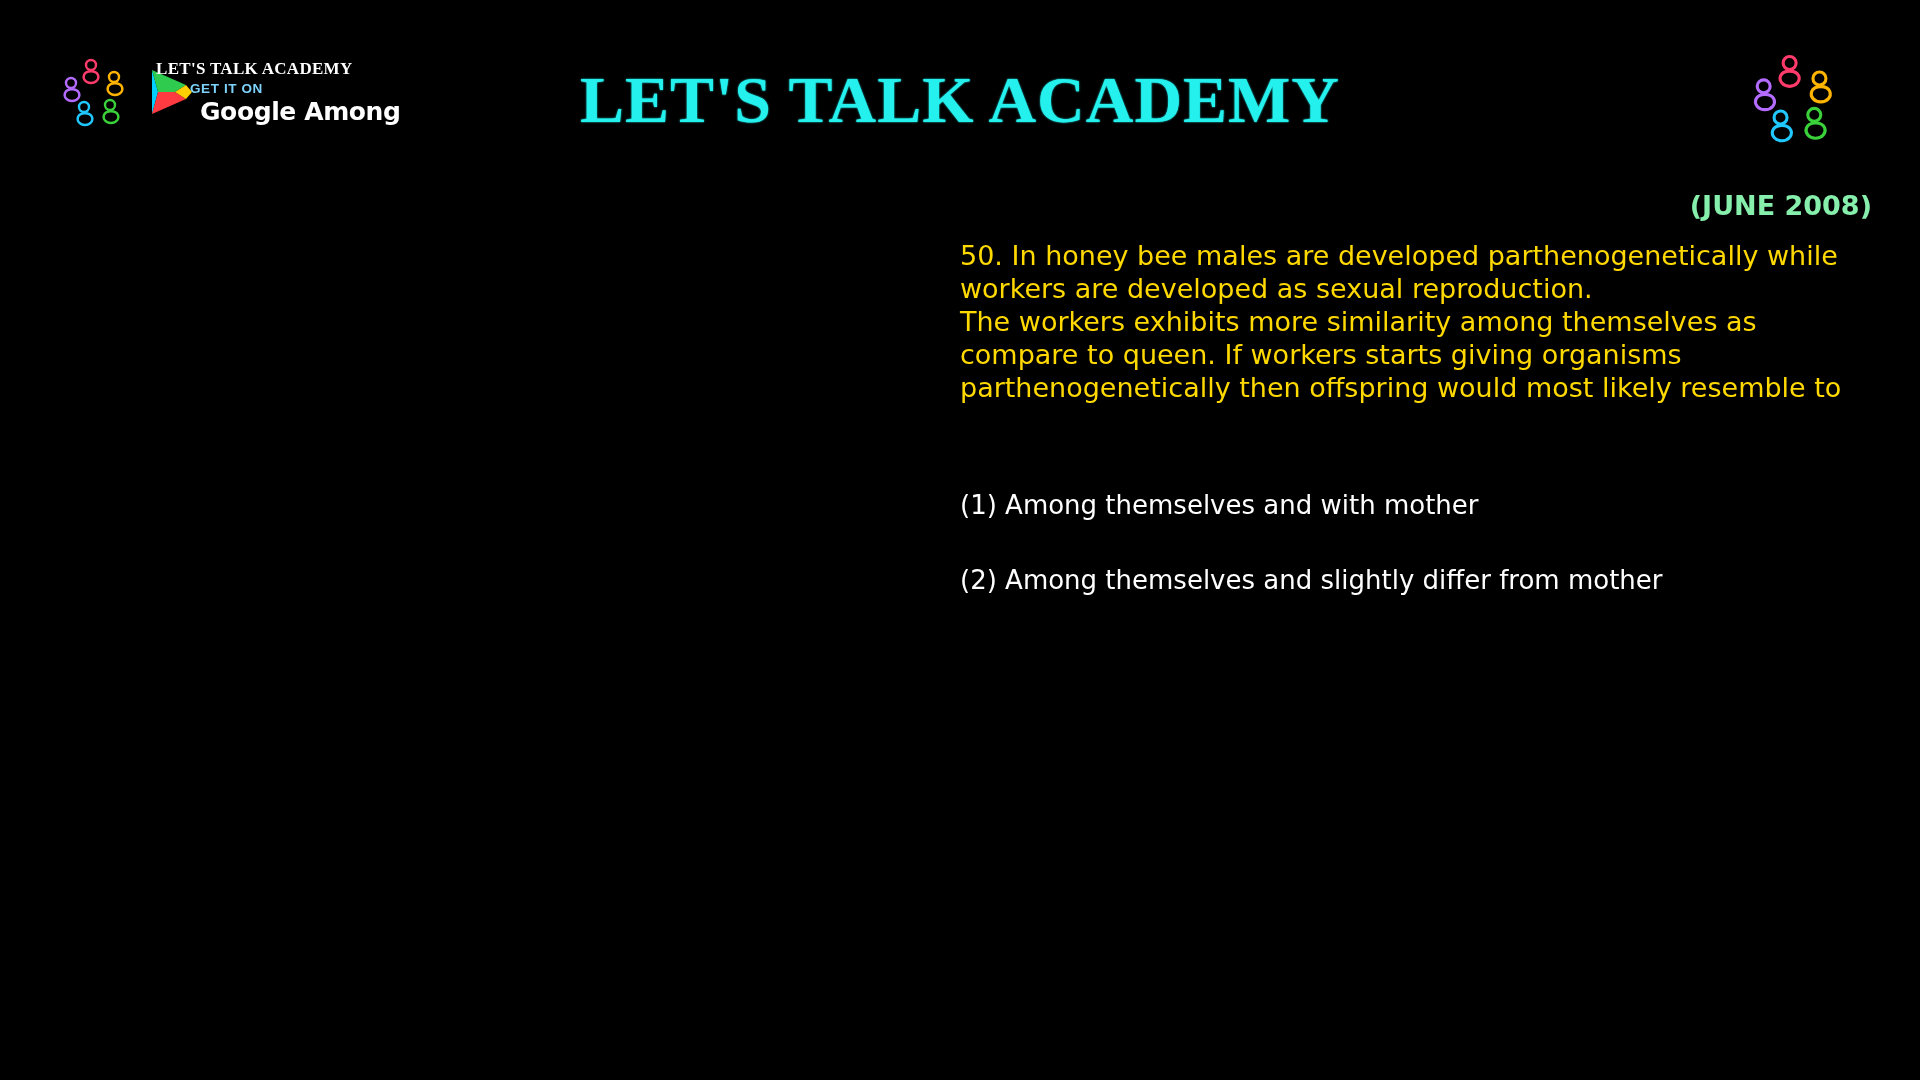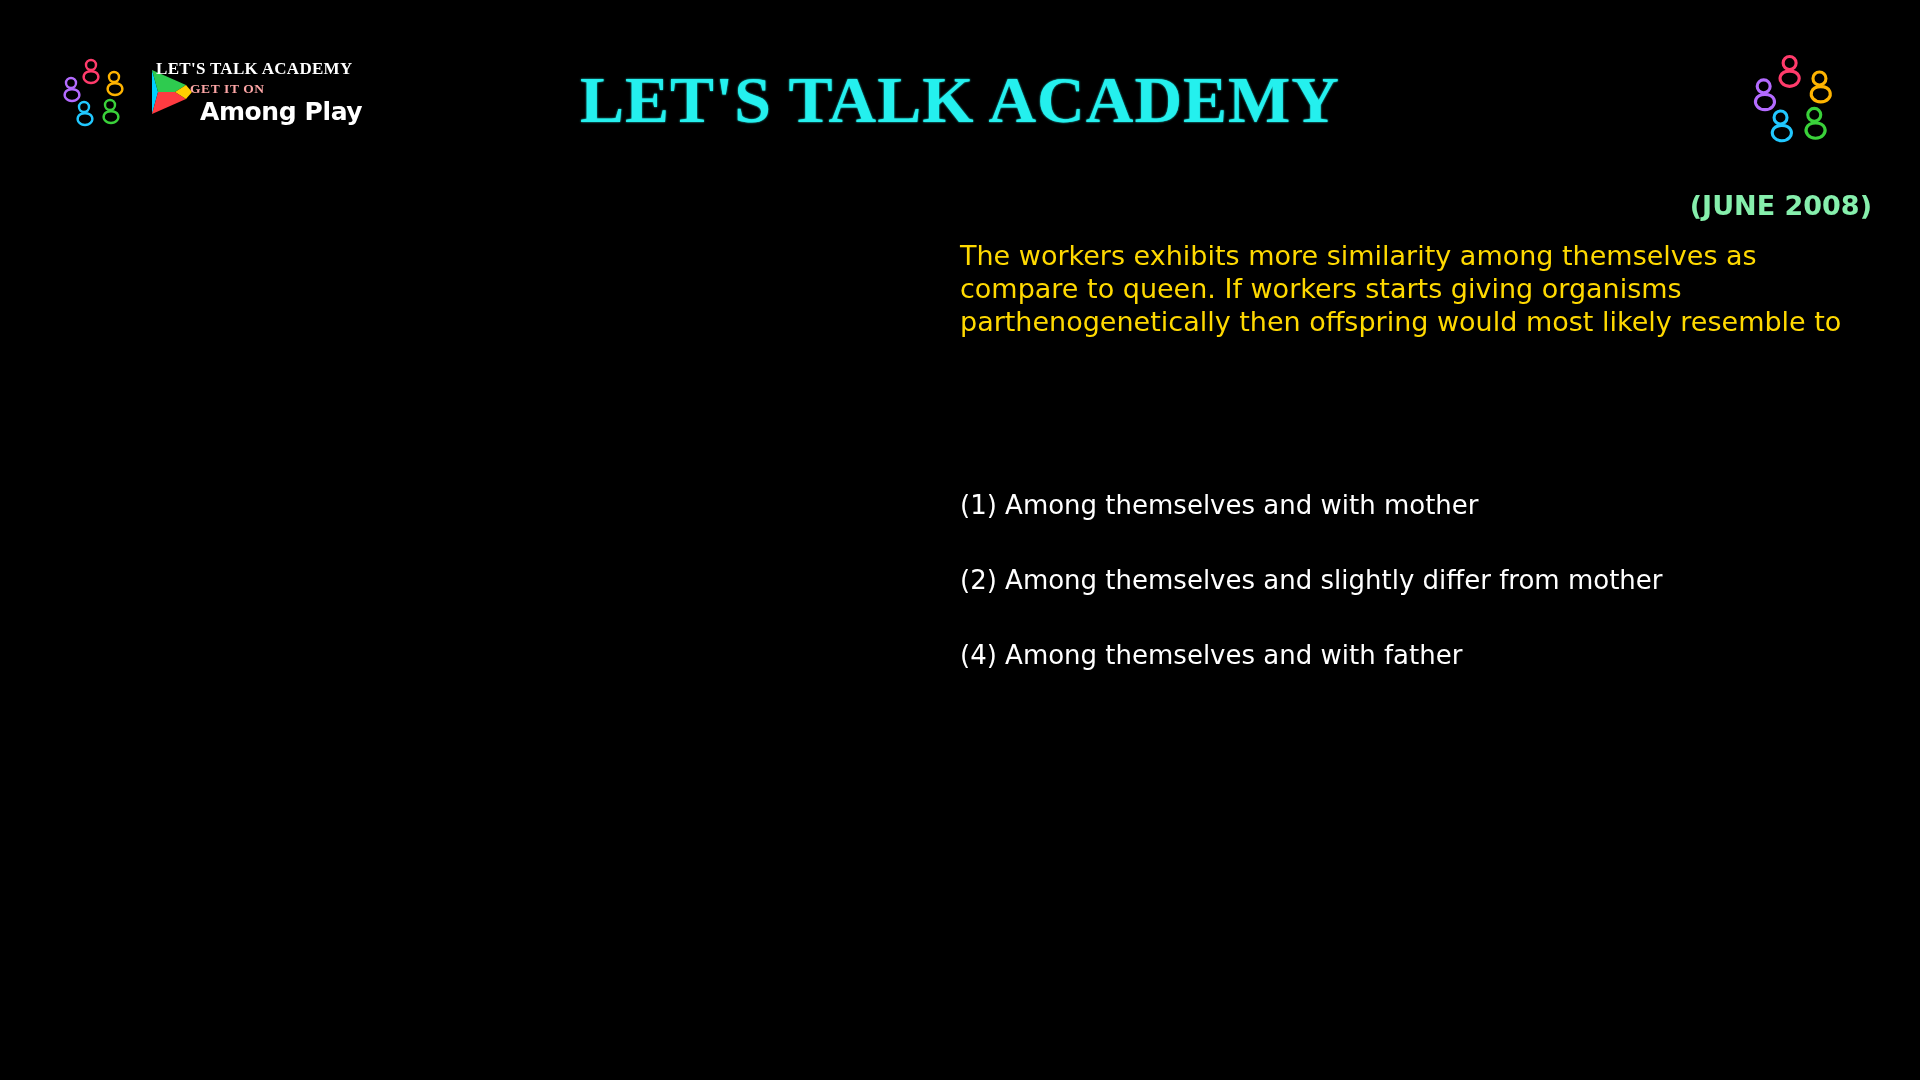--- a/index.html
+++ b/index.html
@@ -59,22 +59,22 @@
   .academy-line {
     color: #ffffff;
     font-family: "Liberation Serif", serif;
     font-weight: bold;
     font-size: 17px;
     letter-spacing: 0.3px;
     margin-bottom: 5px;
     margin-left: -44px;
   }
   .get-it-on {
-    color: #fca5a5;
-    font-family: Liberation Serif, serif;
+    color: #7dd3fc;
+    font-family: Liberation Sans, sans-serif;
     font-weight: bold;
     font-size: 13.5px;
     letter-spacing: 0.6px;
     margin-bottom: 4px;
     margin-left: -10px;
   }
   .google-play {
     color: #ffffff;
     font-family: "DejaVu Sans", sans-serif;
     font-weight: bold;
@@ -179,21 +179,21 @@
         <svg width="44" height="48" viewBox="0 0 44 48" xmlns="http://www.w3.org/2000/svg">
           <polygon points="4,2 4,46 10,24" fill="#00d0ff"></polygon>
           <polygon points="4,2 38,17 27,24 10,24" fill="#2ecb4f"></polygon>
           <polygon points="4,46 38,31 27,24 10,24" fill="#ff3b41"></polygon>
           <polygon points="38,17 44,24 38,31 27,24" fill="#ffce00"></polygon>
         </svg>
       </div>
       <div class="badge-text">
         <div class="academy-line">LET'S TALK ACADEMY</div>
         <div class="get-it-on">GET IT ON</div>
-        <div class="google-play">Among Play</div>
+        <div class="google-play">Google Among</div>
       </div>
     </div>
   </div>
 
   <div class="main-title">LET'S TALK ACADEMY</div>
 
   <div class="logo-right">
     <svg width="96" height="96" viewBox="0 0 74 74" xmlns="http://www.w3.org/2000/svg">
       <g fill="none" stroke-width="2.4" stroke-linecap="round">
         <g stroke="#ff3b6b">
@@ -216,22 +216,22 @@
           <circle cx="9" cy="28" r="5"></circle>
           <path d="M3 38c2-5 12-5 14 0 1.5 4 -2 8 -7 8s-8.5-4 -7-8z"></path>
         </g>
       </g>
     </svg>
   </div>
 
   <div class="exam-tag">(JUNE 2008)</div>
 
   <div class="question">
+    <p class="q-para">50. In honey bee males are developed parthenogenetically while workers are developed as sexual reproduction.</p>
     <p class="q-para">The workers exhibits more similarity among themselves as compare to queen. If workers starts giving organisms parthenogenetically then offspring would most likely resemble to</p>
   </div>
 
   <div class="options">
     <div class="option">(1) Among themselves and with mother</div>
     <div class="option">(2) Among themselves and slightly differ from mother</div>
-    <div class="option">(4) Among themselves and with father</div>
   </div>
 
 </div>
 
 </body></html>

